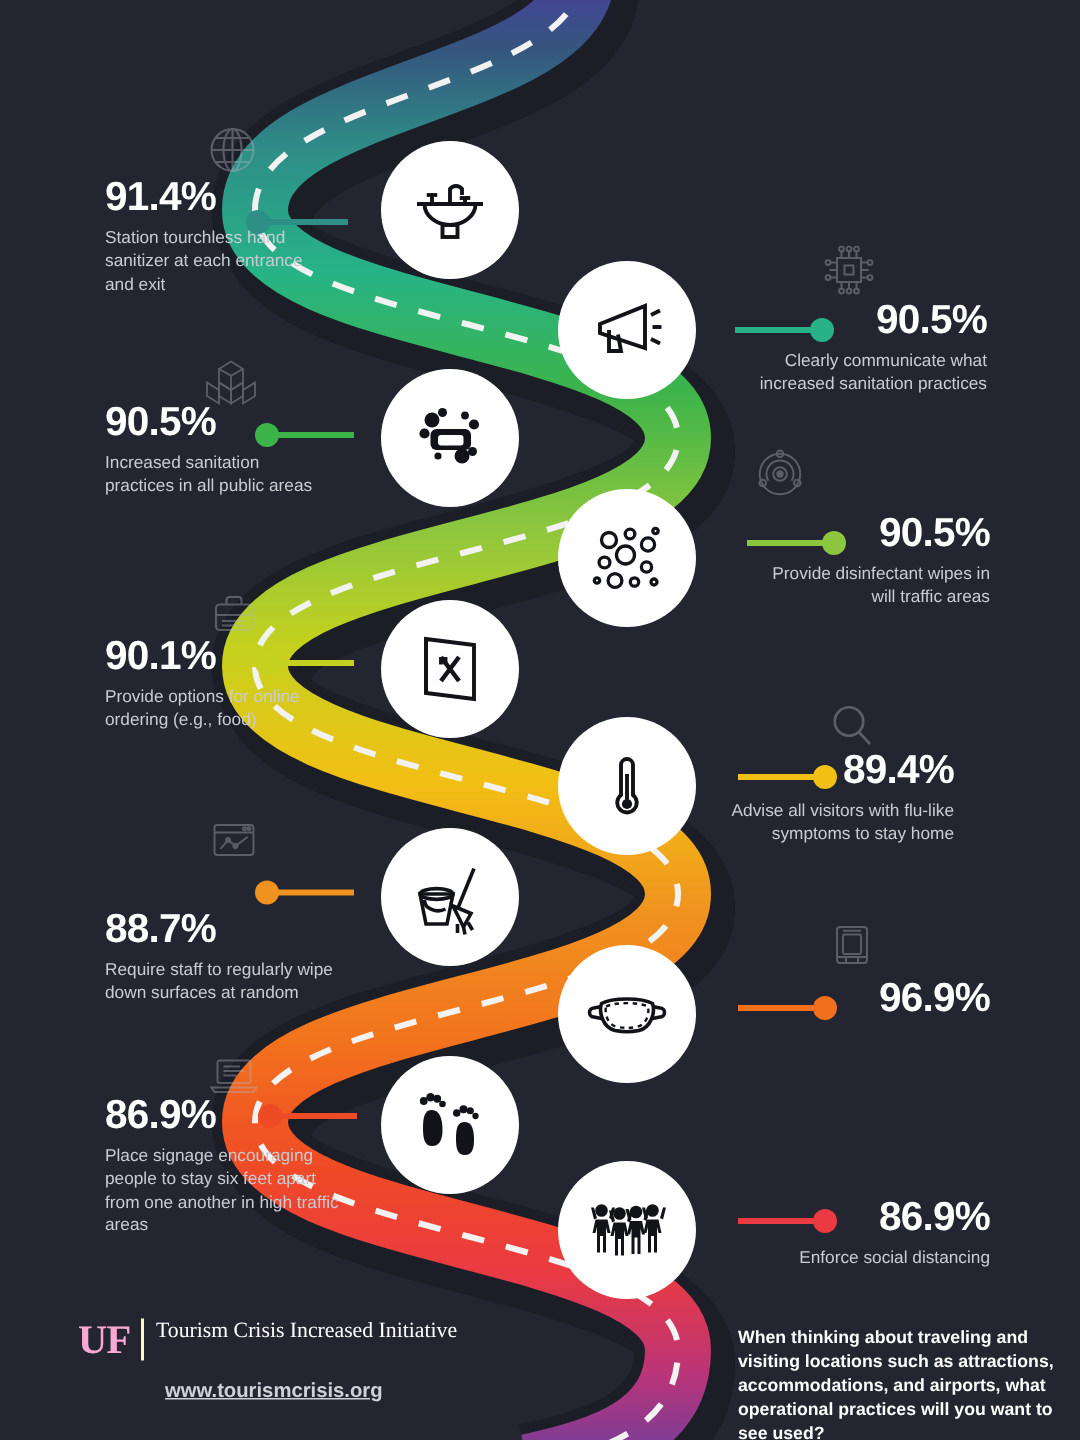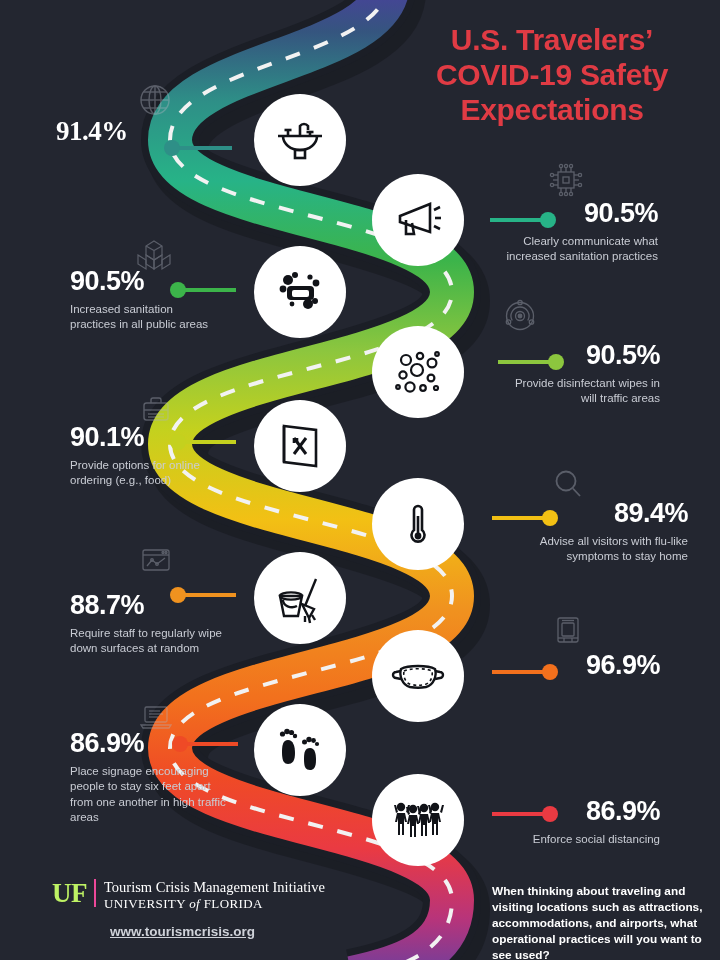--- a/index.html
+++ b/index.html
@@ -62,23 +62,23 @@
     display:flex; align-items:center; justify-content:center;
   }
   .badge svg { width:56px; height:56px; display:block; }
 
   
   #footer-left { position:absolute; left:52px; top:879px; width:330px; }
   .uf-row { display:flex; align-items:flex-start; }
   .uf-mark {
     font-family:"Liberation Serif", serif;
     font-weight:bold; font-size:27px; line-height:1;
-    letter-spacing:-0.5px; color:#bef264;
+    letter-spacing:-0.5px; color:#f9a8d4;
     padding-right:7px; margin-right:8px;
-    border-right:2px solid #ec4899;
+    border-right:2px solid #fef9c3;
     padding-top:1px;
   }
   .uf-txt { font-family:"Liberation Serif", serif; color:#ffffff; }
   .uf-l1 { font-size:14.5px; line-height:1.18; }
   .uf-l2 { font-size:13px; line-height:1.25; letter-spacing:.4px; }
   .uf-l2 i { font-style:italic; }
   .uf-url {
     margin-top:12px; margin-left:58px;
     font-size:13.5px; font-weight:bold; color:#cfd2d9;
     text-decoration:underline; display:inline-block;
@@ -124,34 +124,34 @@
 
     <use href="#snake" stroke="#15171d" stroke-width="62" stroke-opacity="0.55" transform="translate(7,9)"></use>
 
     <use href="#snake" stroke="#1b1e26" stroke-width="58"></use>
 
     <use href="#snake" stroke="url(#roadGrad)" stroke-width="44"></use>
 
     <use href="#snake" stroke="#f2f2f2" stroke-width="4" stroke-dasharray="15 15" stroke-linecap="butt"></use>
   </svg>
 
-  <div class="title">U.S. Travelers’ COVID-19 Safety Expectations</div>
 
   <div class="deco-ico" style="left:135px; top:80px;">
     <svg viewBox="0 0 40 40" fill="none" stroke="#aeb3bf" stroke-width="1.4">
       <circle cx="20" cy="20" r="14"></circle>
         <ellipse cx="20" cy="20" rx="6" ry="14"></ellipse>
       <line x1="6" y1="20" x2="34" y2="20"></line>
         <line x1="8.5" y1="12" x2="31.5" y2="12"></line>
       <line x1="8.5" y1="28" x2="31.5" y2="28"></line>
         <line x1="20" y1="6" x2="20" y2="34"></line>
     </svg>
   </div>
-  <div class="stat left" style="left:56px; top:118px; width:150px;font-family:Liberation Serif, serif;">
+  <div class="stat left" style="left:70px; top:118px; width:150px;">
     <div class="pct">91.4%</div>
+    <div class="desc">Station tourchless hand sanitizer at each entrance and exit</div>
   </div>
   <div class="conn to-right" style="left:172px; top:146px; width:60px;">
     <div class="bar" style="background:#2e8f87;"></div>
     <div class="dot" style="background:#2e8f87;"></div>
   </div>
 
   <div class="deco-ico" style="left:546px; top:160px;">
     <svg viewBox="0 0 40 40" fill="none" stroke="#aeb3bf" stroke-width="1.3">
       <rect x="12" y="12" width="16" height="16"></rect>
         <rect x="17" y="17" width="6" height="6"></rect>
@@ -247,41 +247,41 @@
     <div class="bar" style="background:#c4d11e;"></div>
     <div class="dot" style="background:#c4d11e;"></div>
   </div>
 
   <div class="deco-ico" style="left:548px; top:464px;">
     <svg viewBox="0 0 40 40" fill="none" stroke="#aeb3bf" stroke-width="1.8">
       <circle cx="18" cy="17" r="9.5"></circle>
         <line x1="25" y1="24.5" x2="32" y2="32"></line>
     </svg>
   </div>
-  <div class="stat right" style="left:526px; top:500px; width:162px;">
+  <div class="stat right" style="left:474px; top:500px; width:162px;">
     <div class="pct">89.4%</div>
     <div class="desc">Advise all visitors with flu-like symptoms to stay home</div>
   </div>
   <div class="conn to-left" style="left:492px; top:516px; width:58px;">
     <div class="bar" style="background:#f2c014;"></div>
     <div class="dot" style="background:#f2c014;"></div>
   </div>
 
   <div class="deco-ico" style="left:136px; top:540px;">
     <svg viewBox="0 0 40 40" fill="none" stroke="#aeb3bf" stroke-width="1.3">
       <rect x="7" y="10" width="26" height="20" rx="2"></rect>
       <line x1="7" y1="15" x2="33" y2="15"></line>
       <circle cx="27" cy="12.5" r="1"></circle>
         <circle cx="30" cy="12.5" r="1"></circle>
       <polyline points="11,26 16,20 21,24 29,18"></polyline>
       <circle cx="16" cy="20" r="1.3"></circle>
         <circle cx="21" cy="24" r="1.3"></circle>
     </svg>
   </div>
-  <div class="stat left" style="left:70px; top:592px; width:152px;">
+  <div class="stat left" style="left:70px; top:606px; width:152px;">
     <div class="pct">88.7%</div>
     <div class="desc">Require staff to regularly wipe down surfaces at random</div>
   </div>
   <div class="conn to-right" style="left:178px; top:593px; width:58px;">
     <div class="bar" style="background:#f0921f;"></div>
     <div class="dot" style="background:#f0921f;"></div>
   </div>
 
   <div class="deco-ico" style="left:548px; top:610px;">
     <svg viewBox="0 0 40 40" fill="none" stroke="#aeb3bf" stroke-width="1.3">
@@ -462,24 +462,21 @@
         <path d="M40 21 l-2 -8 h2 l2 7 Z"></path>
           <path d="M50 20 l2 -7 h2 l-2 8 Z"></path>
       </g>
     </svg>
   </div>
 
   <div id="footer-left">
     <div class="uf-row">
       <div class="uf-mark">UF</div>
       <div class="uf-txt">
-        <div class="uf-l1">Tourism Crisis Management Initiative</div>
-        <div class="uf-l2">
-          <span>UNIVERSITY </span><i>of</i><span> FLORIDA</span>
-        </div>
+        <div class="uf-l1">Tourism Crisis Increased Initiative</div>
       </div>
     </div>
     <a class="uf-url" href="#">www.tourismcrisis.org</a>
   </div>
 
   <div id="footer-q">When thinking about traveling and visiting locations such as attractions, accommodations, and airports, what operational practices will you want to see used?</div>
 
 </div>
 
 </body></html>

